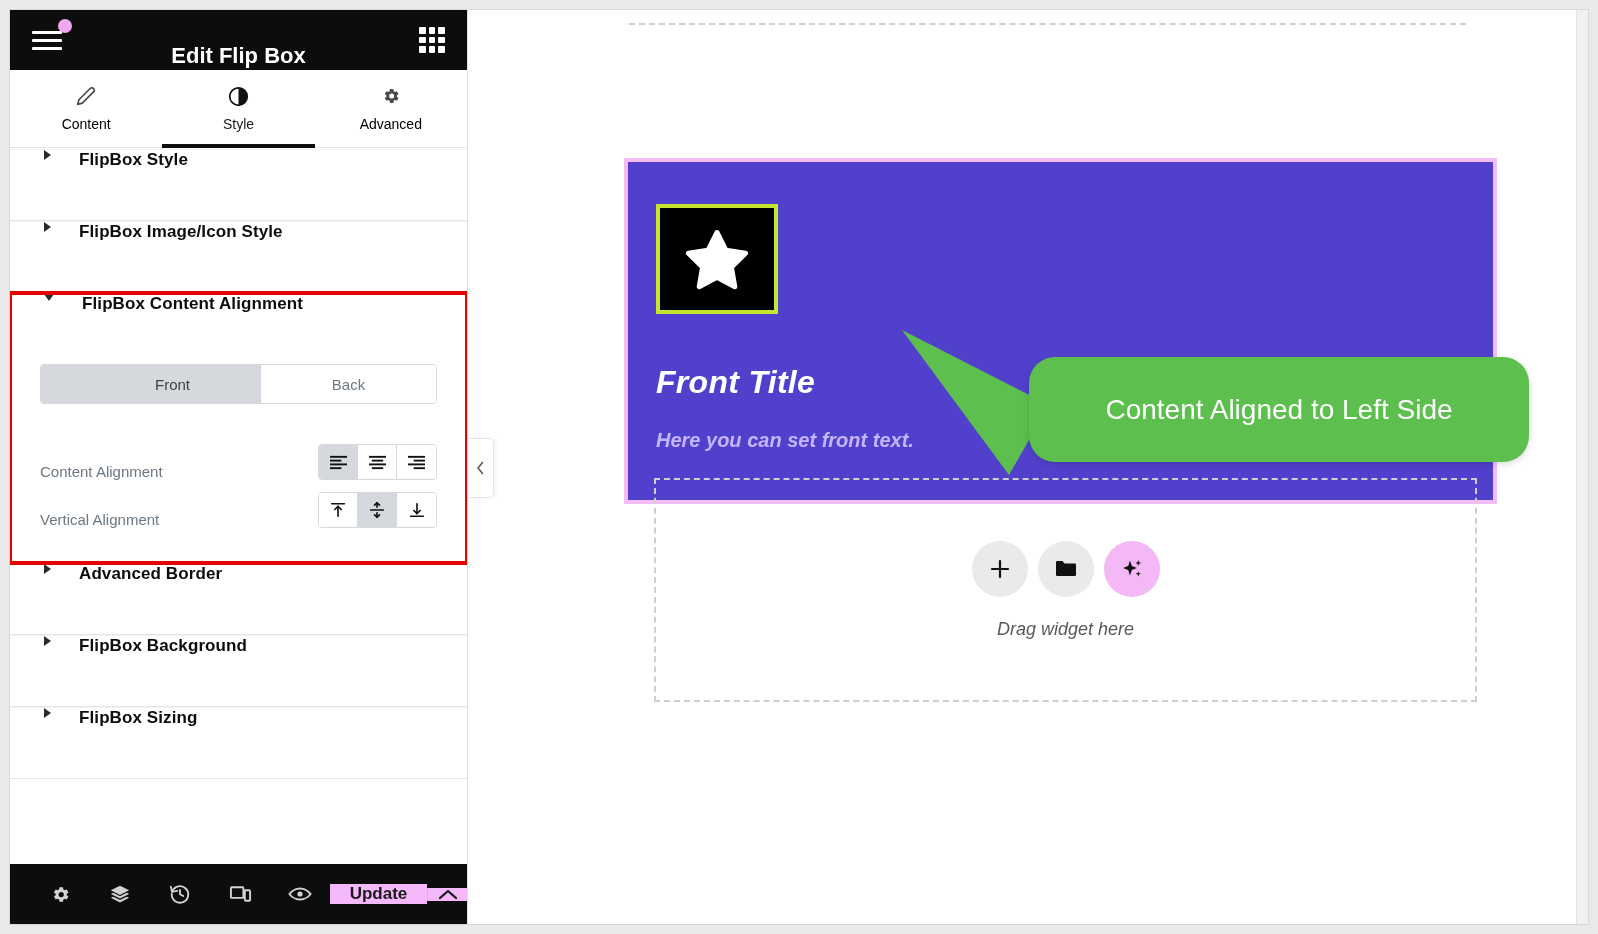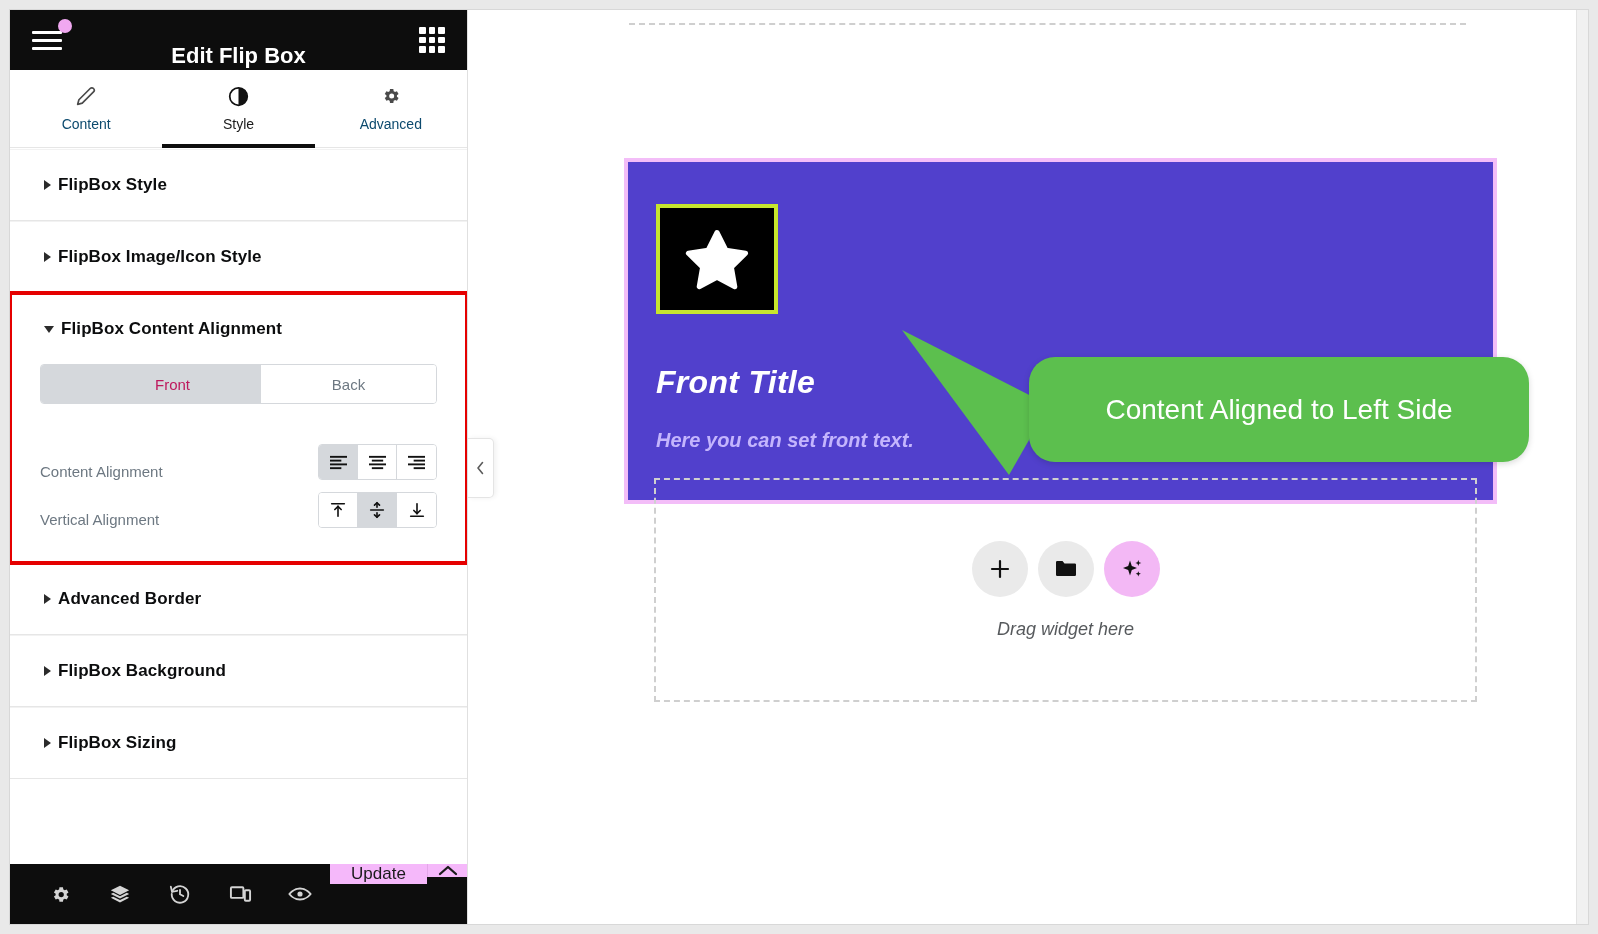--- a/index.html
+++ b/index.html
@@ -96,21 +96,21 @@
     background: #ffffff;
     border-bottom: 1px solid #e6e6e6;
   }
   .panel-tab {
     flex: 1;
     display: flex; flex-direction: column;
     align-items: center; justify-content: center;
     gap: 9px;
     cursor: pointer;
     position: relative;
-    color: #0c4a6e;
+    color: #000000;
     font-size: 14px;
   }
   .panel-tab .tab-ico {
     height: 22px;
     display: flex; align-items: center; justify-content: center;
     color: #4a4a4a;
   }
   .panel-tab.active { color: #1a1a1a; }
   .panel-tab.active::after {
     content: "";
@@ -129,22 +129,22 @@
     background: #ffffff;
     overflow: hidden;
   }
   .acc-sec {
     background: #ffffff;
     border-bottom: 1px solid #e6e6e6;
     border-top: 1px solid #f2f2f2;
   }
   .acc-head {
     display: flex;
-    align-items: center;
-    gap: 7px;
+    align-items: flex-start;
+    gap: 28px;
     padding: 0 0 0 34px;
     height: 70px;
     cursor: pointer;
   }
   .acc-title {
     font-size: 17px;
     font-weight: bold;
     color: #0c0d0e;
     letter-spacing: .1px;
   }
@@ -182,21 +182,21 @@
   .seg-item {
     flex: 1;
     display: flex; align-items: center; justify-content: center;
     font-size: 15px;
     color: #6d7882;
     background: #ffffff;
     cursor: pointer;
     border-right: 1px solid #d5d8dc;
   }
   .seg-item:last-child { border-right: 0; }
-  .seg-item.on { background: #d5d8dc; color: #be185d; padding-left: 44px; }
+  .seg-item.on { background: #d5d8dc; color: #404040; padding-left: 44px; }
 
   .ctl-row {
     display: flex;
     align-items: flex-end;
     justify-content: space-between;
     height: 48px;
   }
   .ctl-label {
     font-size: 15px;
     color: #6d7882;
@@ -219,21 +219,22 @@
   .gbtn:last-child { border-right: 0; }
   .gbtn.on { background: #d5d8dc; }
 
   
   .panel-footer {
     position: absolute;
     left: 0; right: 0; bottom: 0;
     height: 60px;
     background: #0d0d0d;
     display: flex;
-    align-items: flex-start;
+    align-items: center;
+    font-weight: bold;
   }
   .foot-tools {
     flex: 1;
     display: flex;
     align-items: center;
     padding-left: 20px;
     gap: 0;
   }
   .foot-ico {
     width: 60px; height: 60px;

